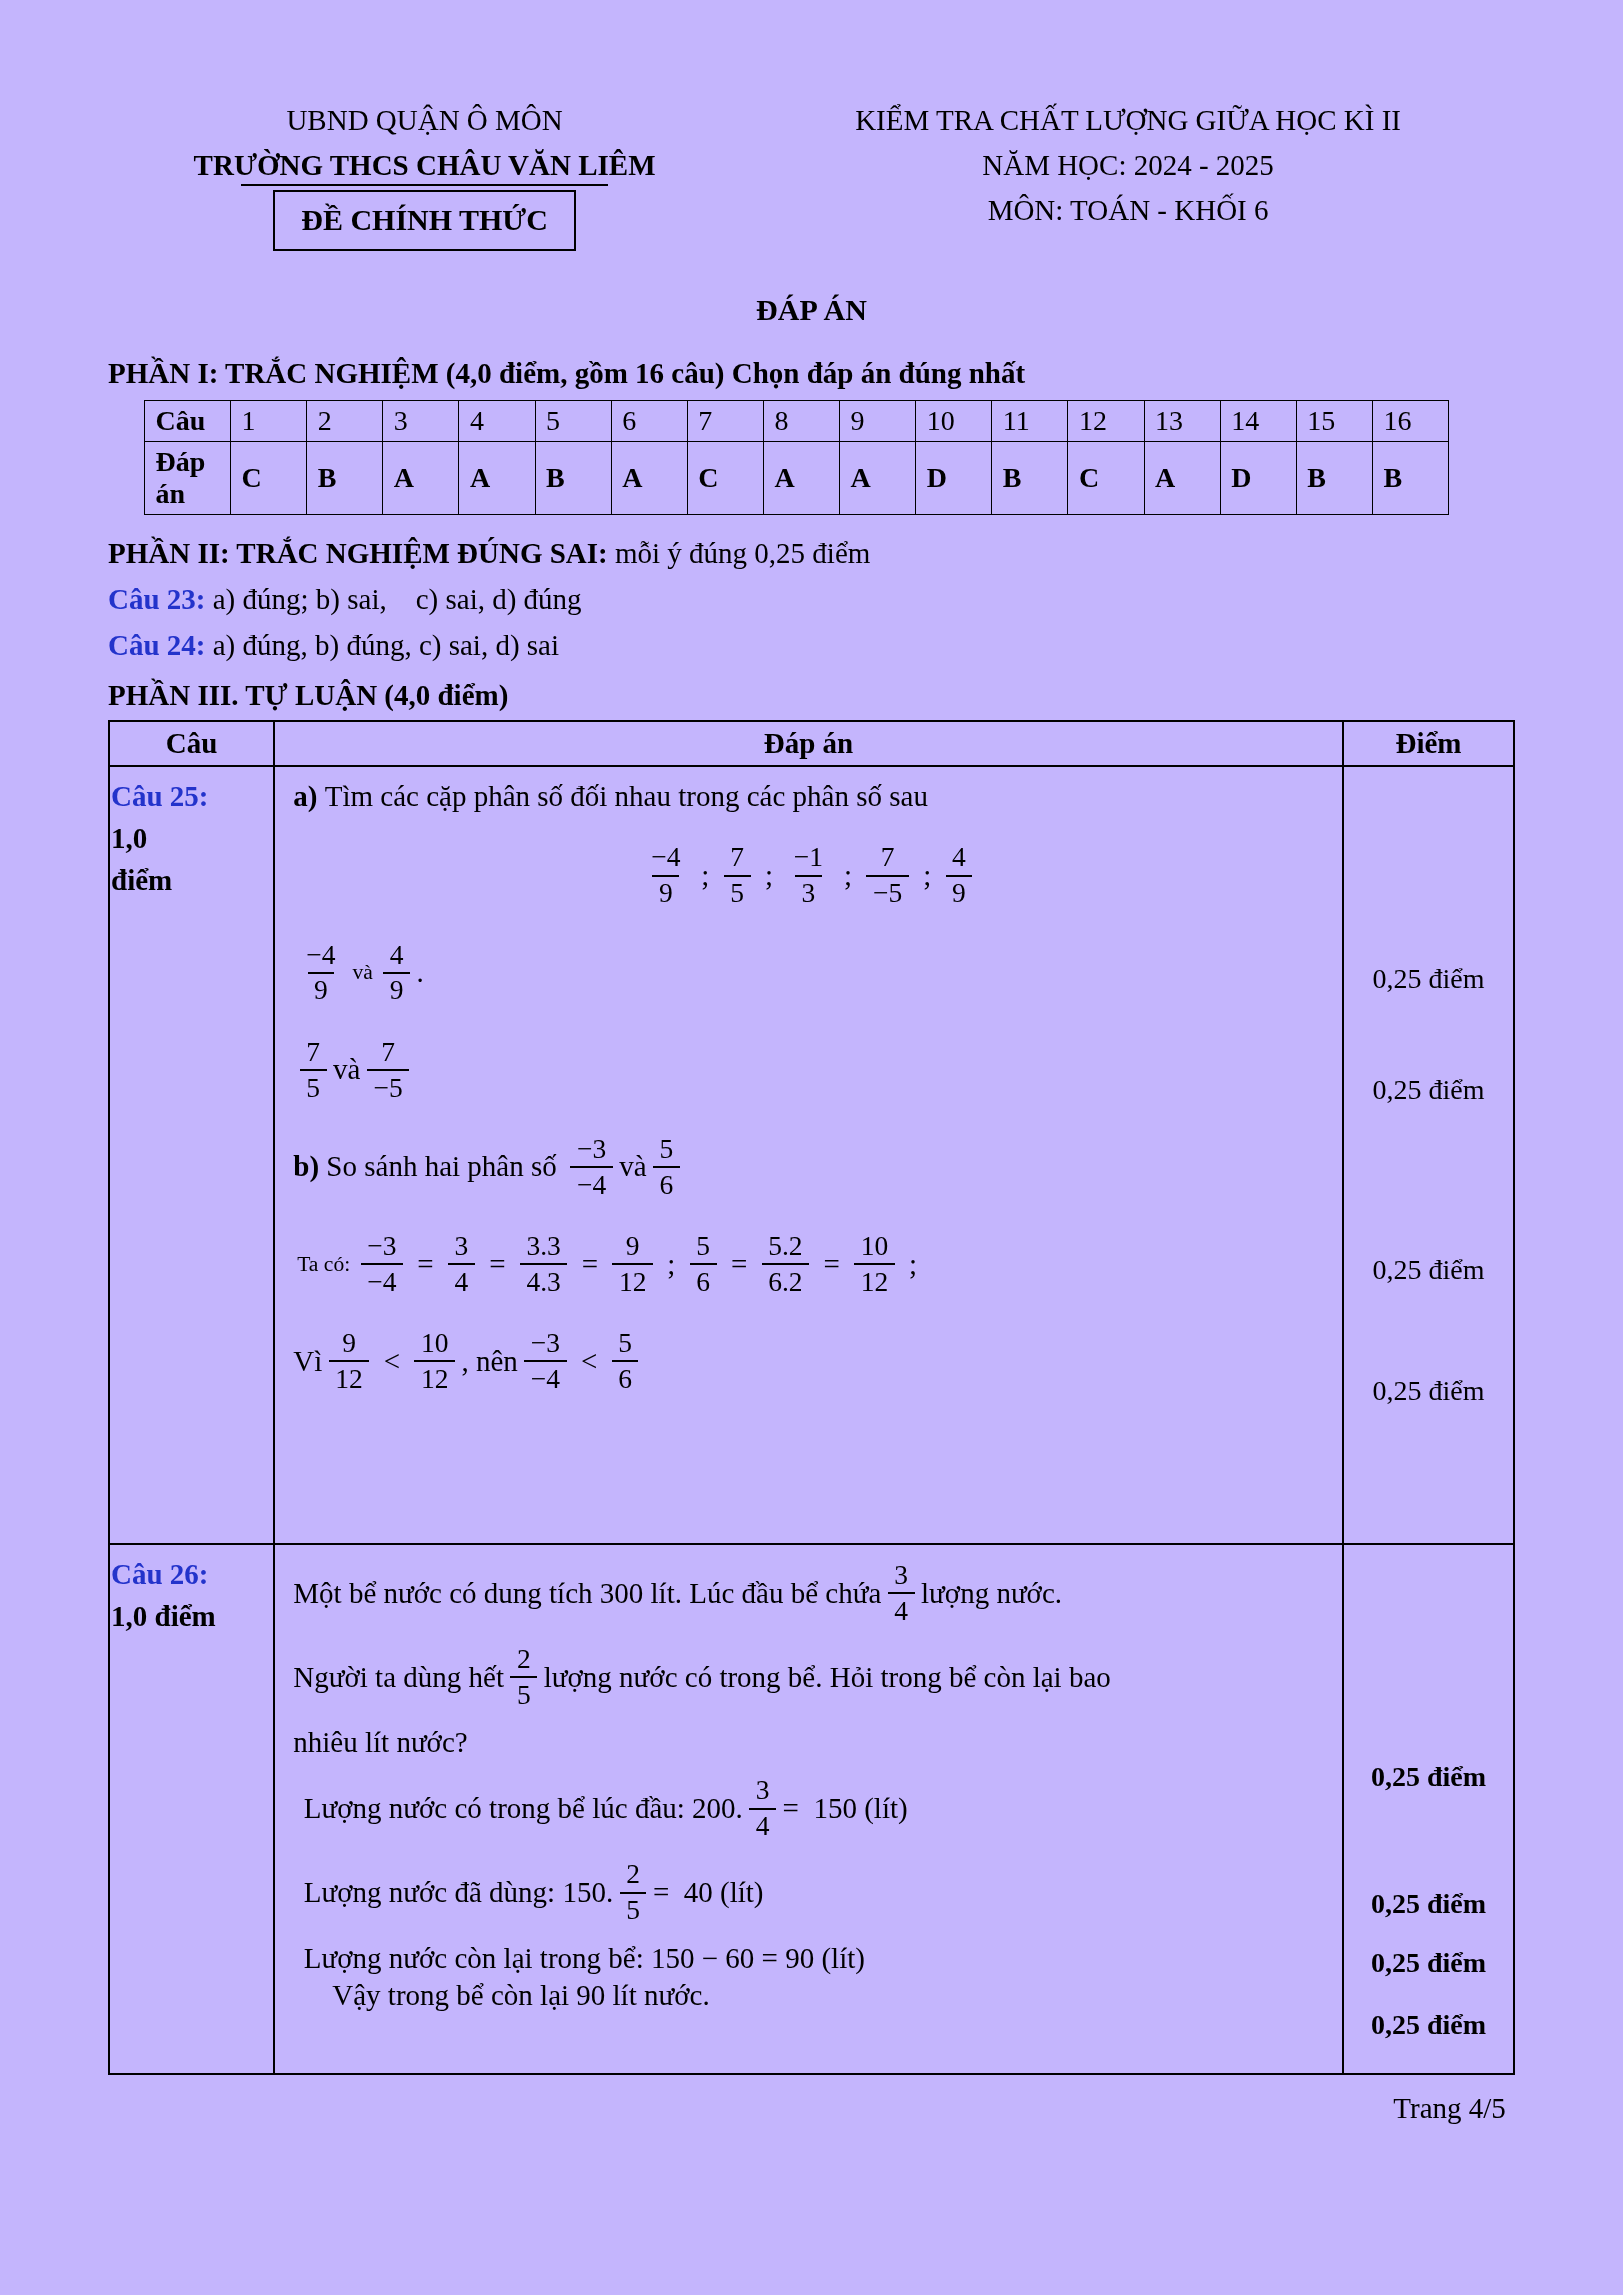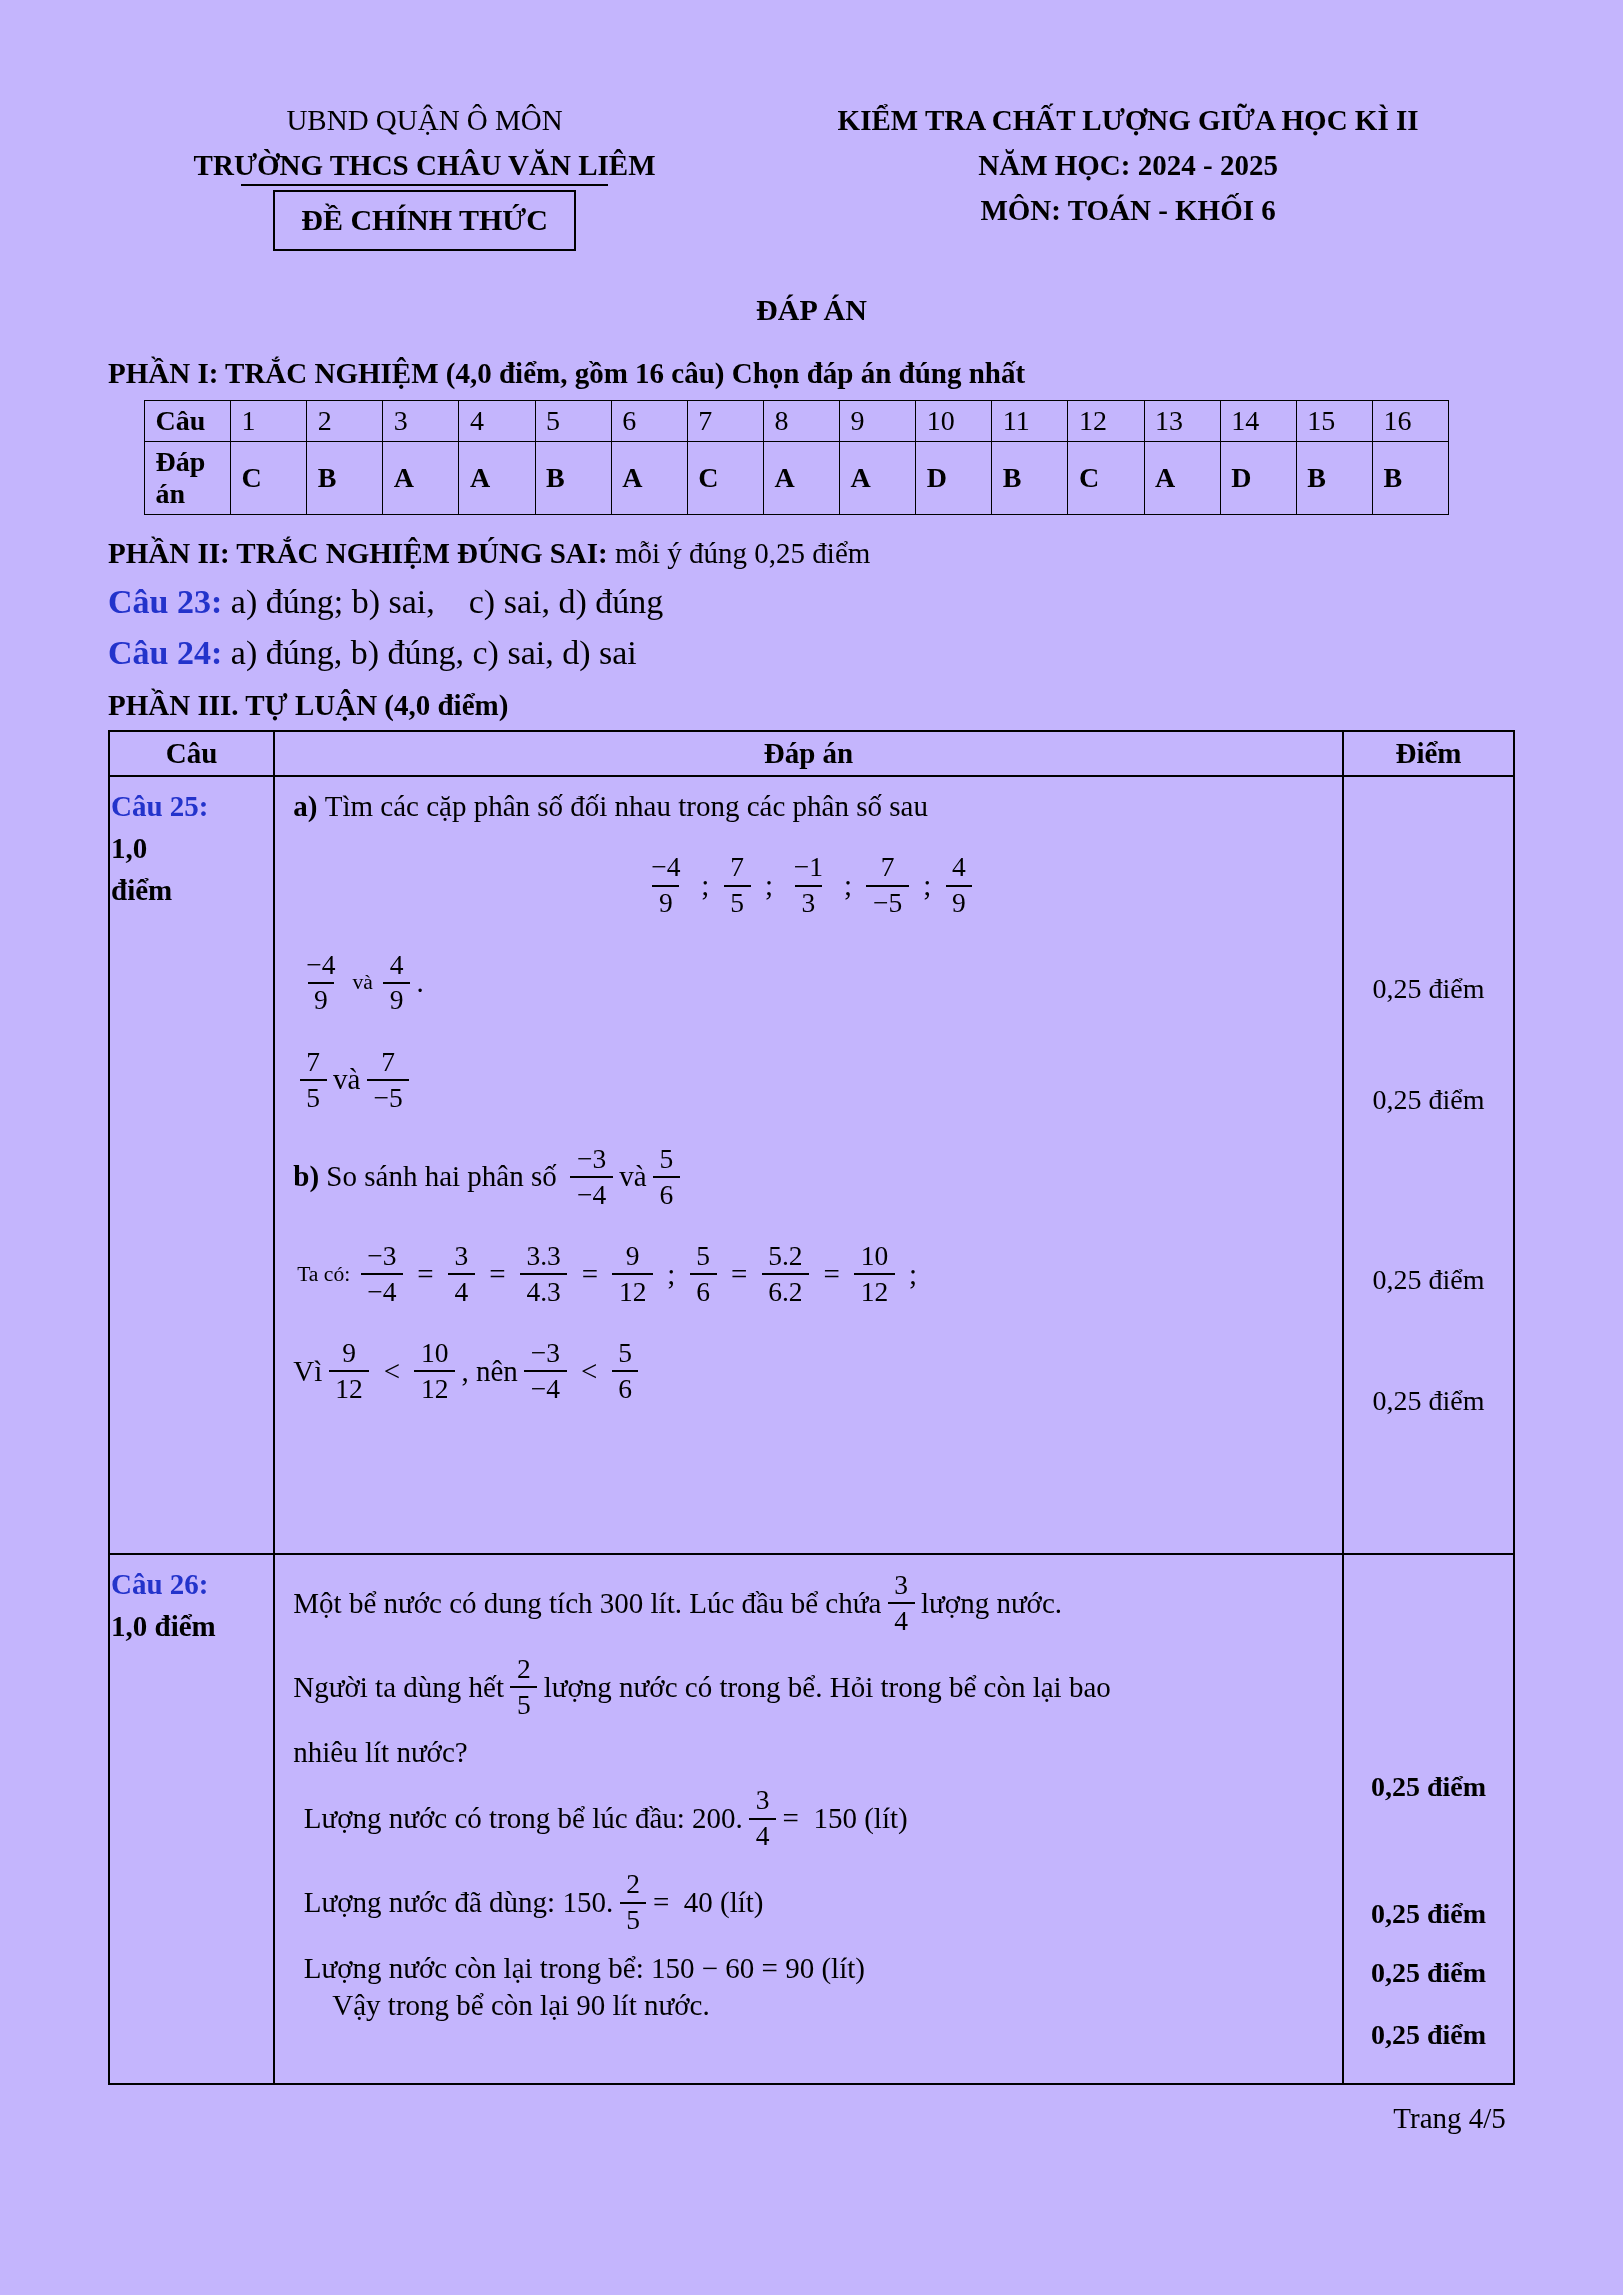--- a/index.html
+++ b/index.html
@@ -14,42 +14,42 @@
     padding: 98px 108px 0 108px;
     position: relative;
   }
   .bold { font-weight: bold; }
   .prewrap { white-space: pre-wrap; }
   .blue { color: var(--accent, #2333cb); font-weight: bold; }
 
   
   .header { display: flex; }
   .header-left { width: 45%; text-align: center; line-height: 1.55; }
-  .header-right { flex: 1; text-align: center; font-weight: bold; line-height: 1.55; }
+  .header-right { flex: 1; text-align: center; font-weight: normal; line-height: 1.55; }
   .school-line { font-weight: bold; position: relative; }
   .school-line::after {
     content: ""; display: block; width: 58%; margin: -3.9px auto 0 auto;
     border-bottom: 2px solid #000;
   }
   .badge {
     display: inline-block; border: 2px solid #000; padding: 5.2px 26px;
     font-weight: bold; margin-top: 4px; font-size: 30px;
   }
 
   .doc-title { text-align: center; font-weight: bold; font-size: 30px; margin: 42px 0 30px 0; }
 
   .sec-heading { font-weight: bold; font-size: 29px; margin: 17px 0 10.5px 0; }
 
   
   table.answers { border-collapse: collapse; margin-left: 36px; width: 1305px; table-layout: fixed; }
   table.answers td { border: 1.3px solid #000; padding: 3.9px 2.6px 3.9px 10.5px; font-size: 28px; overflow: hidden; }
   table.answers td.label { font-weight: bold; }
   table.answers td.ans { font-weight: bold; }
 
-  .q-line { margin: 13px 0; font-size: 34px; }
+  .q-line { margin: 13px 0; font-size: 29px; }
 
   
   table.tuluan { border-collapse: collapse; width: 100%; margin-top: 7.9px; }
   table.tuluan td { border: 2px solid #000; vertical-align: top; }
   table.tuluan tr.thead td { text-align: center; font-weight: bold; padding: 5.2px 0; font-size: 29px; }
   .cell-cau { text-align: left; padding-top: 7.9px; line-height: 1.45; }
   .cell-ans { padding: 10.5px 18.3px; }
   .cell-pts { position: relative; }
   .pt { position: absolute; left: 50%; transform: translateX(-50%); white-space: nowrap; font-size: 28px; }
   .pt.b { font-weight: bold; }

